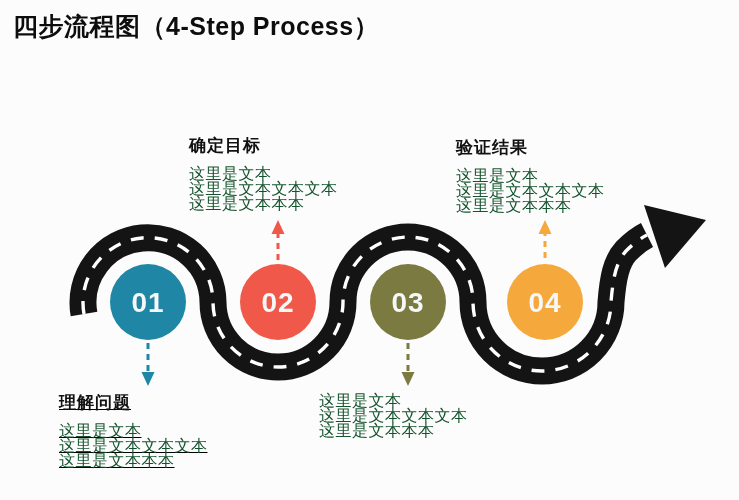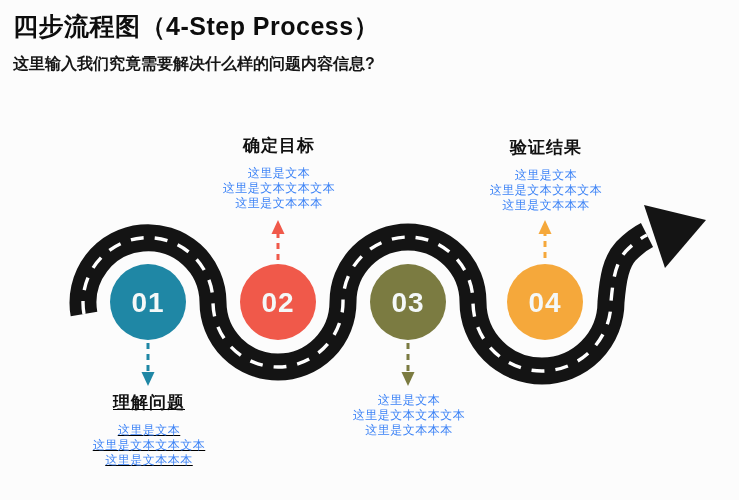--- a/index.html
+++ b/index.html
@@ -36,50 +36,48 @@
     white-space: nowrap;
   }
   .diagram-svg {
     position: absolute;
     left: 0;
     top: 0;
   }
   .label-block {
     position: absolute;
     transform: translateX(-50%);
-    text-align: center;
     width: 180px;
   }
   .label-heading {
     font-size: 17px;
     font-weight: 800;
     color: #111;
     margin-bottom: 9px;
     letter-spacing: 1px;
   }
   .label-line {
-    font-size: 12px;
+    font-size: 16px;
     line-height: 15px;
-    color: #3b82f6;
+    color: #14532d;
     letter-spacing: 0.5px;
   }
   .step-number {
     font-size: 28px;
     font-weight: 800;
     fill: #f4f8f8;
     letter-spacing: 1px;
   }
 </style>
 </head>
 <body>
 
 <div class="stage">
 
   <div class="title">四步流程图（4-Step Process）</div>
-  <div class="subtitle">这里输入我们究竟需要解决什么样的问题内容信息?</div>
 
   <svg class="diagram-svg" width="739" height="500" viewBox="0 0 739 500">
 
     <path d="M 84 314
              A 65 65 0 1 1 213 302
              A 65 65 0 0 0 343 302
              A 65 65 0 0 1 473 302
              A 69 69 0 0 0 611 302
              C 613 278 616 262 626 251
              C 634 243 641 238 647 235" fill="none" stroke-width="27" stroke-linecap="butt" stroke="#141414"></path>

